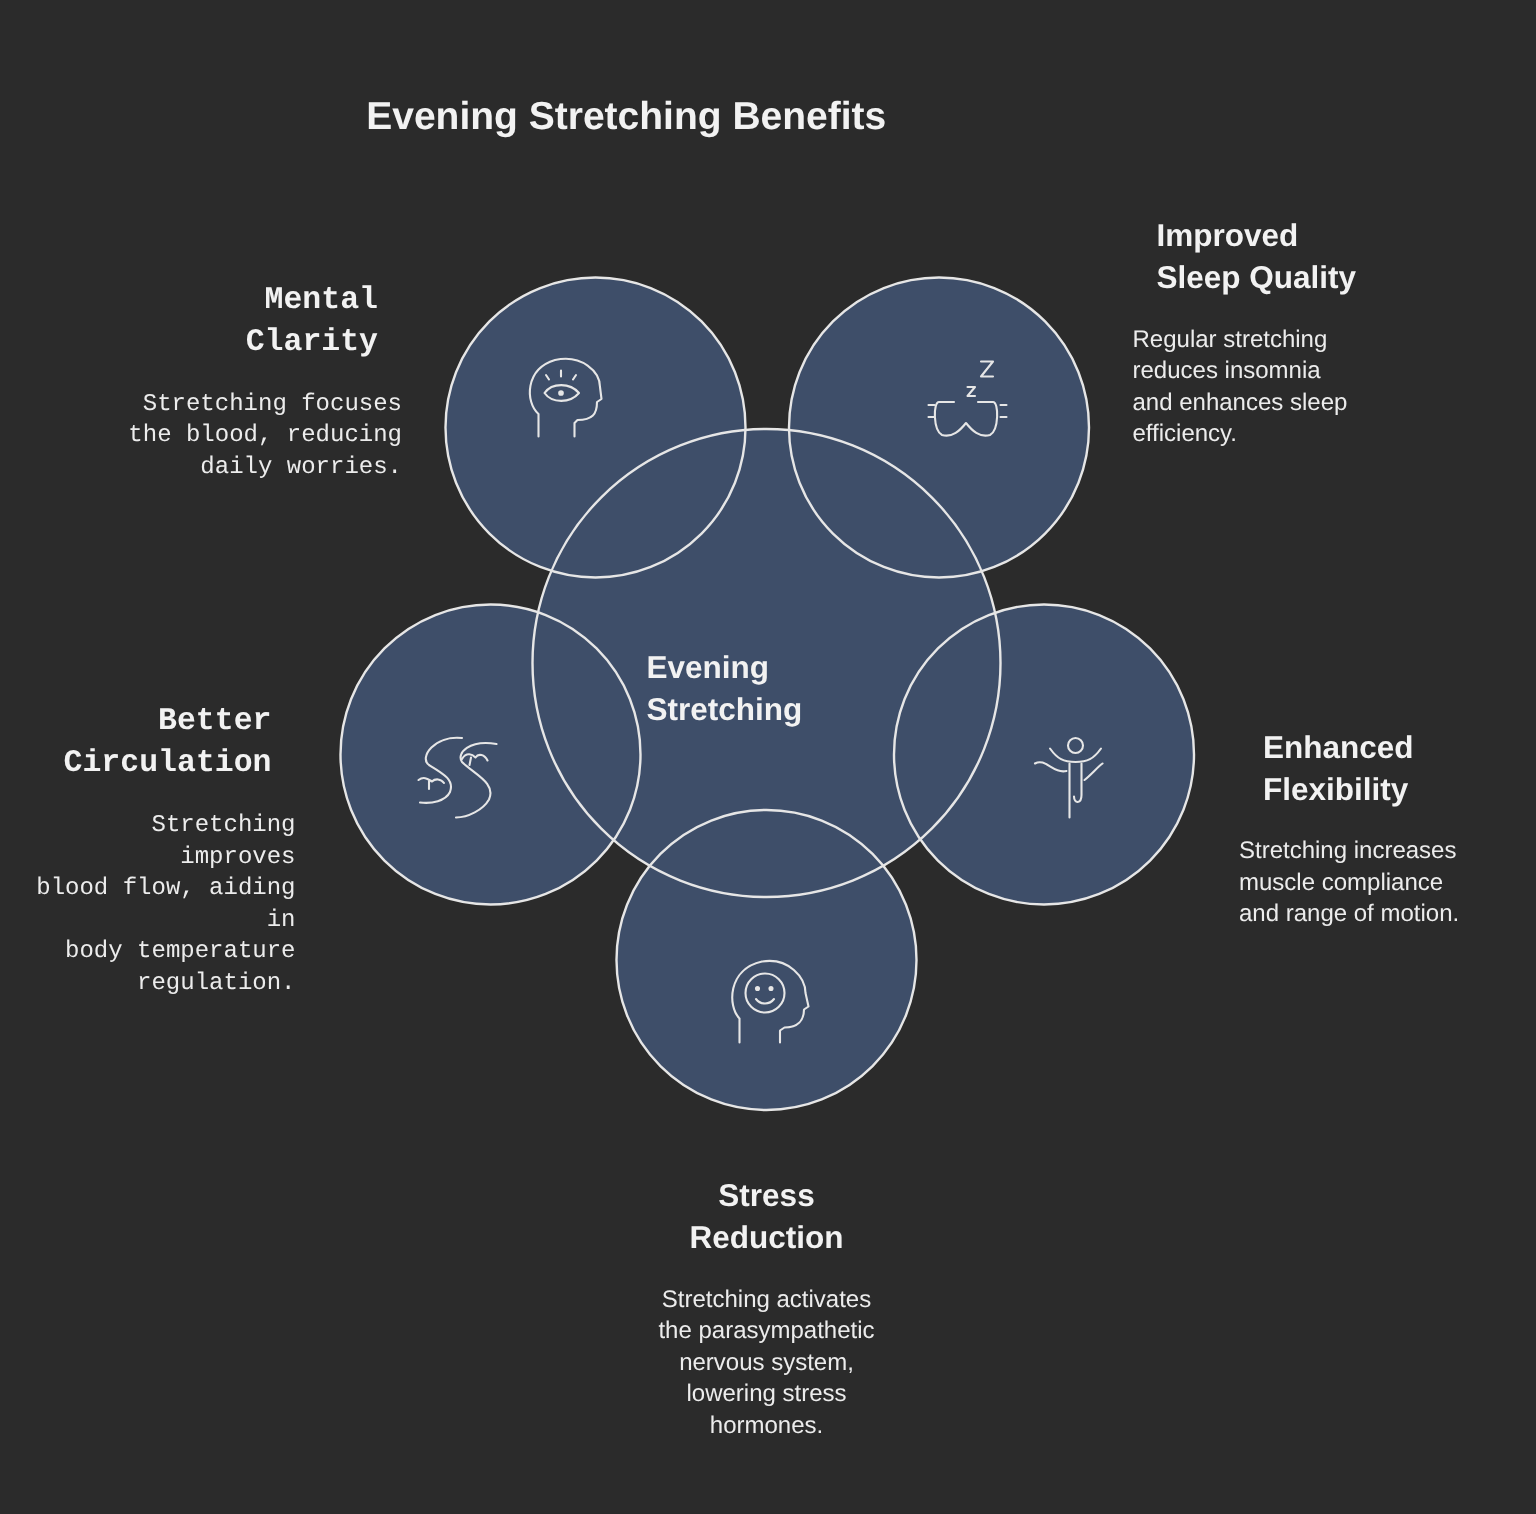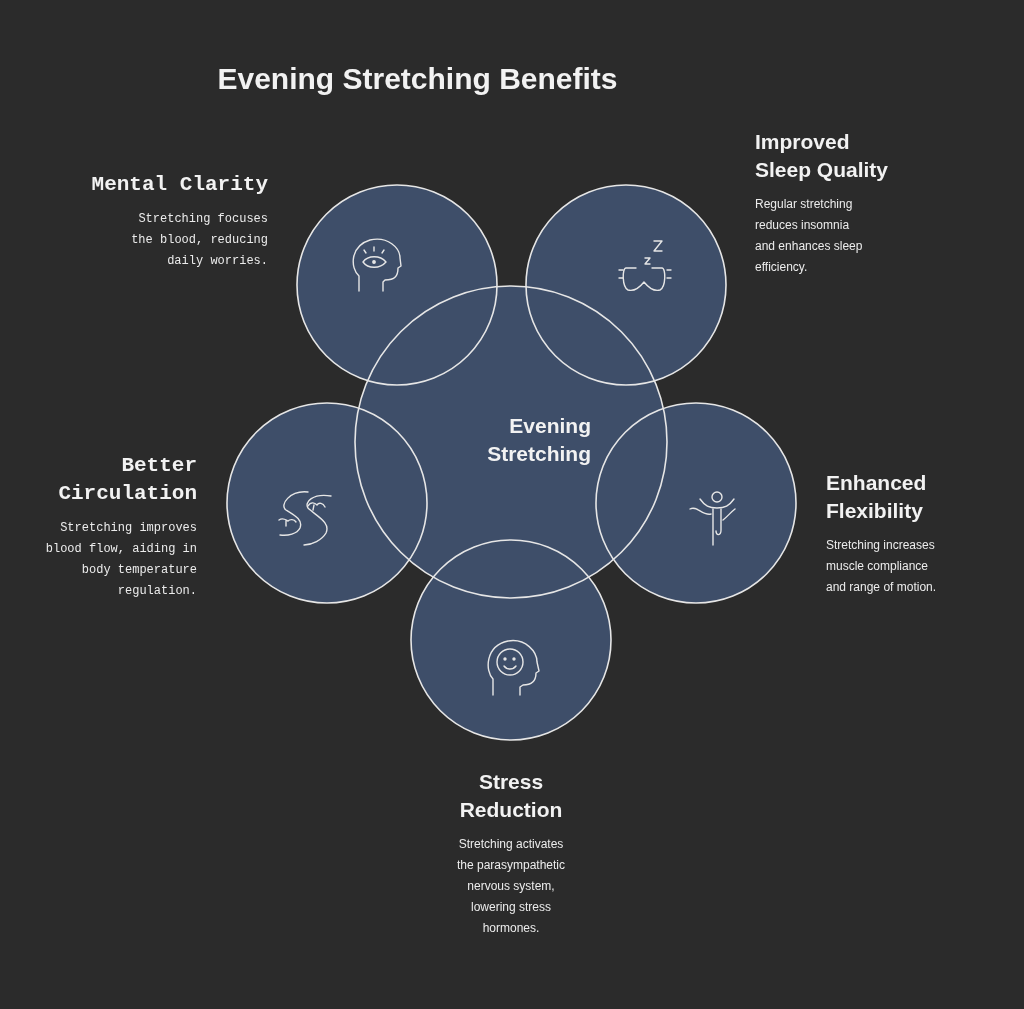--- a/index.html
+++ b/index.html
@@ -1,25 +1,25 @@
 <!DOCTYPE html>
 <html><head>
 <meta charset="utf-8">
 <style>
   html, body { margin:0; padding:0; }
   body { width:1024px; height:1009px; background:#2b2b2b; position:relative; overflow:hidden;
          font-family:"Liberation Sans", sans-serif; color:#f2f2f2; }
   .title { position:absolute; top:62px; left:0; width:835px; text-align:center;
-           font-size:30px; font-weight:bold; }
+           font-size:26px; font-weight:bold; }
   svg.diagram { position:absolute; left:0; top:0; }
-  .center-label { position:absolute; left:431px; top:412px; width:160px; text-align:right;
+  .center-label { position:absolute; left:431px; top:432px; width:160px; text-align:left;
                   font-size:21px; font-weight:bold; line-height:28px; }
   .block { position:absolute; }
-  .block h3 { margin:0; font-size:21px; font-weight:bold; line-height:28px; }
-  .block p { margin:10px 0 0 0; font-size:12px; line-height:21px; color:#ececec; }
+  .block h3 { margin:16px; font-size:21px; font-weight:bold; line-height:28px; }
+  .block p { margin:10px 0 0 0; font-size:16px; line-height:21px; color:#ececec; }
   .r { text-align:right;font-family:Liberation Mono, monospace; } .l { text-align:left; } .c { text-align:center; }
 </style>
 </head>
 <body>
 
 <div class="title">Evening Stretching Benefits</div>
 
 <svg class="diagram" width="1024" height="1009">
   <g fill="#3e4e69">
     <circle cx="397" cy="285" r="100"></circle>

